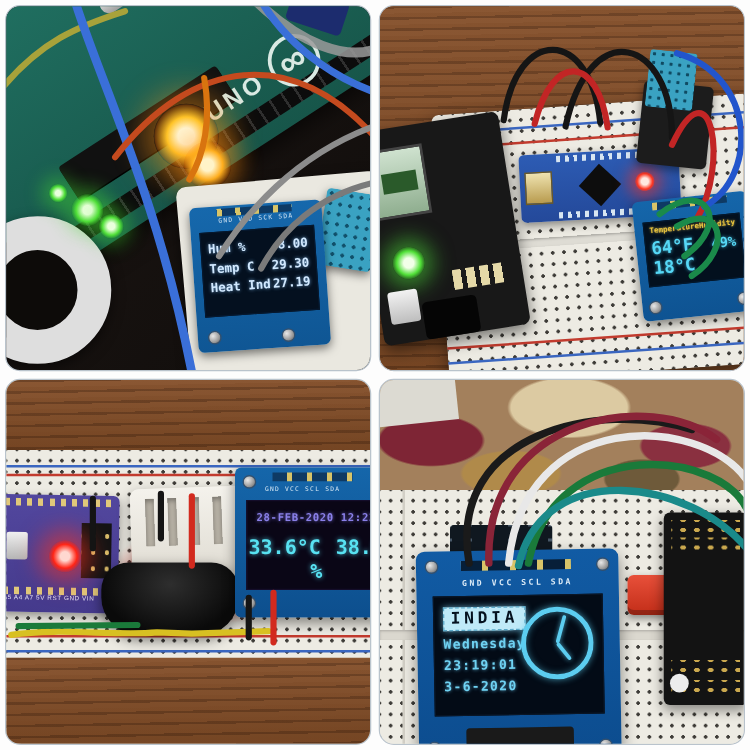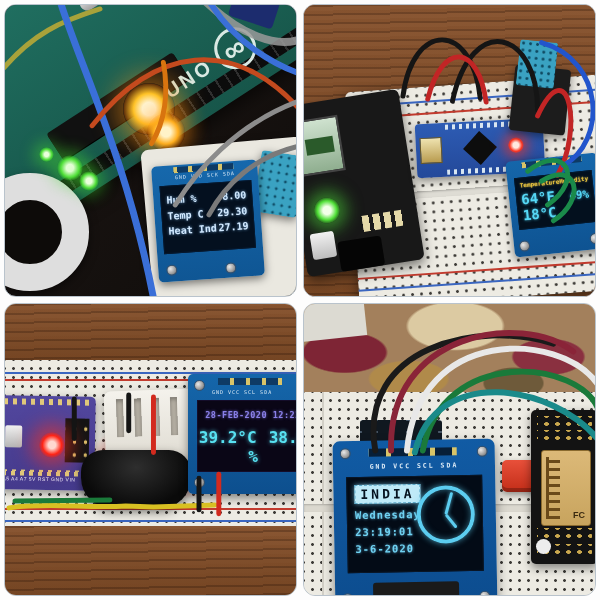--- a/index.html
+++ b/index.html
@@ -307,21 +307,21 @@
     <div class="abs oled3 mono">
       <div class="pins"></div>
       <div class="silktxt">GND VCC SCL SDA</div>
       <div class="screw" style="left:6px; top:6px"></div>
 
       <div class="screw" style="left:6px; bottom:6px"></div>
 
       <div class="screen">
         <div class="o3hdr">28-FEB-2020 12:22</div>
         <div class="o3val">
-          <span>39.2°C</span><span class="sep"></span><span>38.0 %</span>
+          <span>33.6°C</span><span class="sep"></span><span>38.0 %</span>
         </div>
       </div>
     </div>
 
     <svg class="wires" viewBox="0 0 294 294">
       <path d="M4,206 C 44,200 86,207 122,204 L 150,205 L 212,203" stroke="#d8c022" stroke-width="5" fill="none" stroke-linecap="round"></path>
       <path d="M10,199 L 106,198" stroke="#1a7a3a" stroke-width="5" fill="none" stroke-linecap="round"></path>
       <path d="M150,94 L 150,150" stroke="#d22a1e" stroke-width="5" fill="none" stroke-linecap="round"></path>
       <path d="M216,172 L 216,212" stroke="#d22a1e" stroke-width="5" fill="none" stroke-linecap="round"></path>
       <path d="M70,96 L 70,136" stroke="#141414" stroke-width="5" fill="none" stroke-linecap="round"></path>
@@ -359,24 +359,20 @@
         </div>
       </div>
       <div class="conn"></div>
     </div>
 
     <div class="abs redbtn"></div>
 
     <div class="abs esp">
       <div class="padrow" style="top:6px"></div>
       <div class="padrow" style="top:20px"></div>
-      <div class="chip">
-        <div class="ant"></div>
-        <div class="fcc">FC</div>
-      </div>
       <div class="padrow" style="bottom:22px"></div>
       <div class="padrow" style="bottom:6px"></div>
       <div class="hole"></div>
     </div>
 
     <svg class="wires" viewBox="0 0 294 294">
       <path d="M72,148 C 54,42 178,16 252,40" stroke="#1a1a1a" stroke-width="6" fill="none" stroke-linecap="round"></path>
       <path d="M88,148 C 84,28 220,8 272,48" stroke="#8a2438" stroke-width="6" fill="none" stroke-linecap="round"></path>
       <path d="M104,148 C 116,22 258,28 296,80" stroke="#e8e8e8" stroke-width="6" fill="none" stroke-linecap="round"></path>
       <path d="M120,148 C 140,42 280,56 298,108" stroke="#1a7a3a" stroke-width="6" fill="none" stroke-linecap="round"></path>

